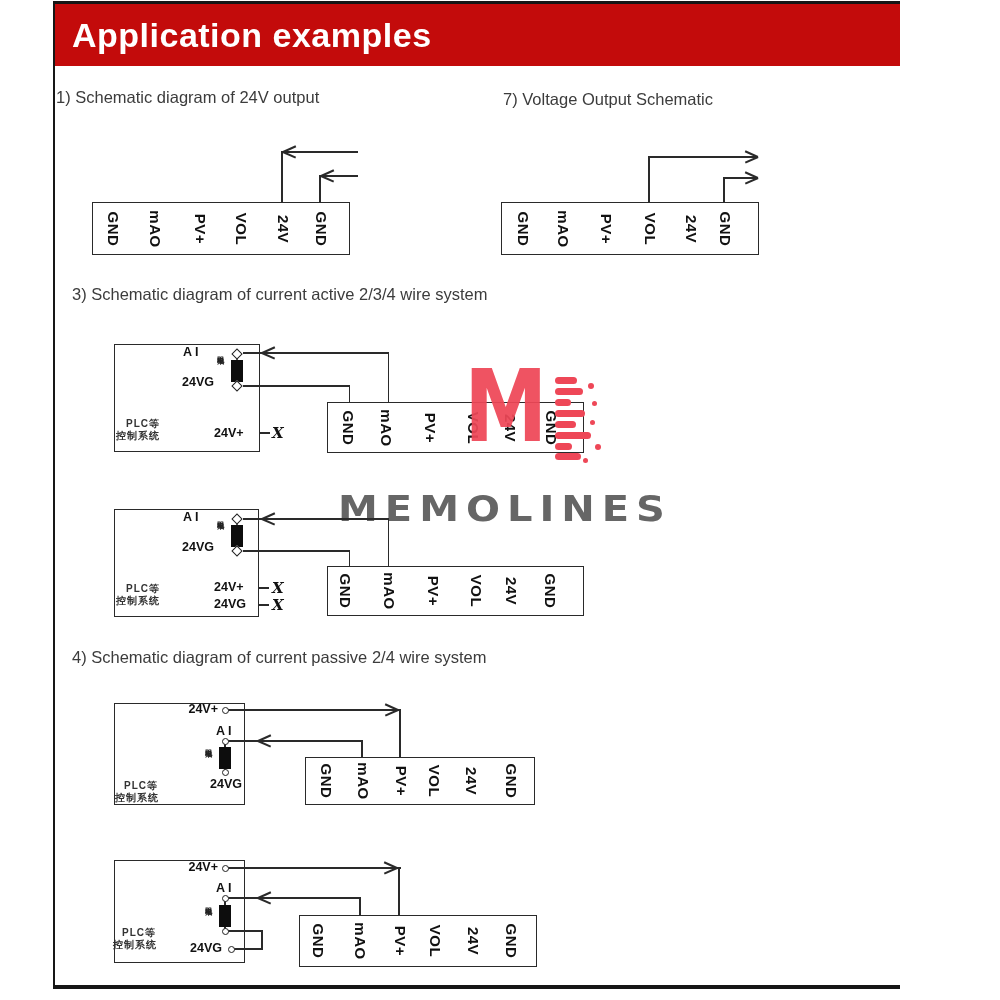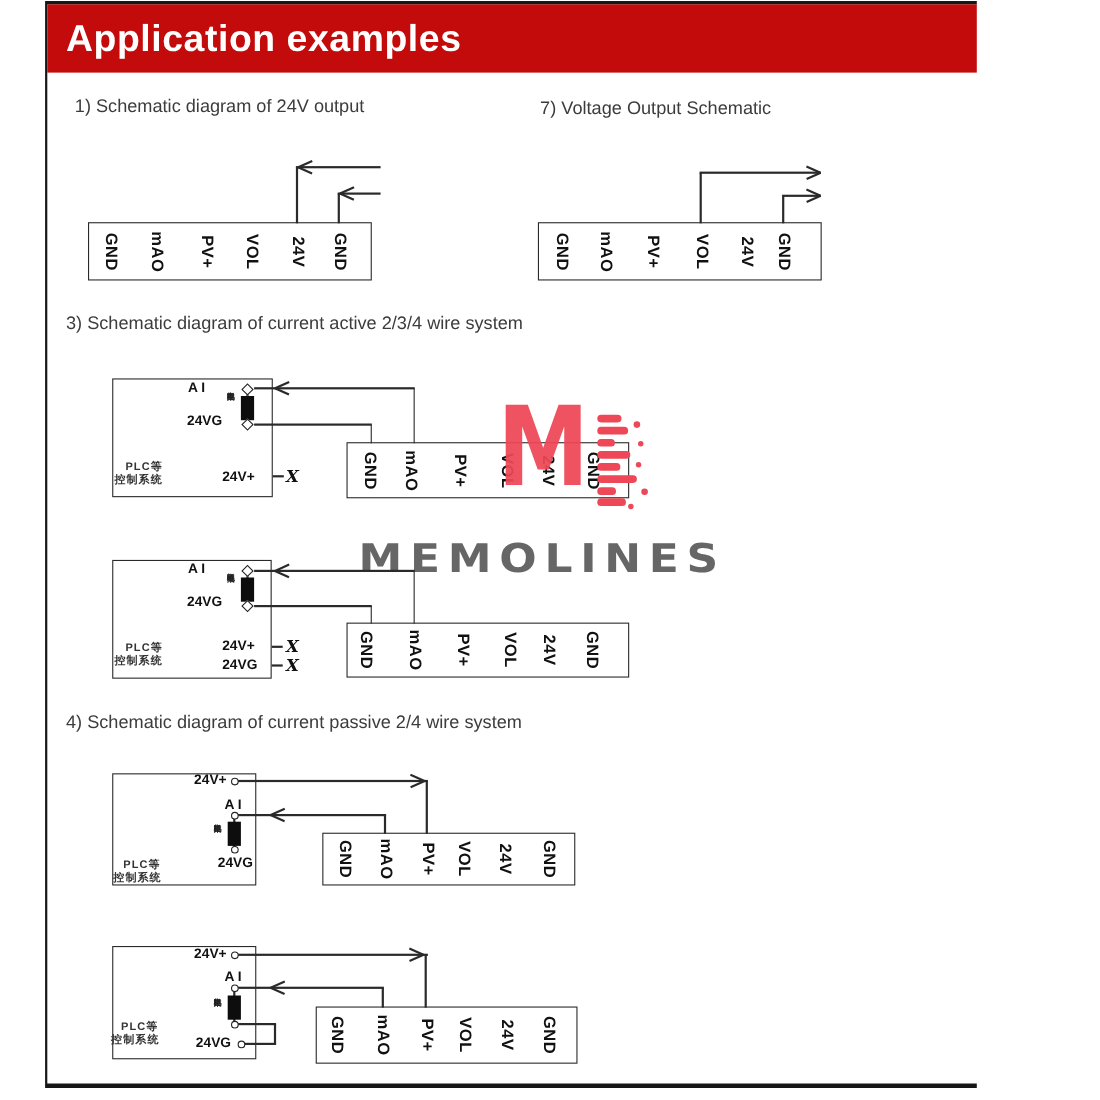--- a/index.html
+++ b/index.html
@@ -1,17 +1,17 @@
 <!DOCTYPE html>
 <html><head>
 <meta charset="utf-8">
 <style>
   html,body{margin:0;padding:0;background:#ffffff;}
   .page{position:relative;width:888px;height:1000px;background:#fff;overflow:hidden;
-        font-family:"Liberation Sans",sans-serif;}
+        font-family:"Liberation Sans",sans-serif;margin-left:12px;}
   .frame{position:absolute;left:41px;top:1px;width:919px;height:988px;
          border-left:2px solid #161616;border-right:2px solid #161616;
          border-top:3px solid #161616;border-bottom:4px solid #161616;box-sizing:border-box;background:#fff;}
   .banner{position:absolute;left:43px;top:4px;width:915px;height:62px;background:#c30b0b;z-index:2;}
   .banner span{display:block;color:#ffffff;font-weight:bold;font-size:34px;line-height:62px;padding-left:17px;
                letter-spacing:.5px;}
   .stitle{position:absolute;font-size:16.5px;color:#3c3c3c;z-index:2;white-space:nowrap;}
   
   .tb{position:absolute;border:1.8px solid #2a2a2a;background:#fff;box-sizing:border-box;z-index:3;}
   .tb span{position:absolute;top:50%;transform:translate(-50%,-50%) rotate(90deg);
@@ -51,21 +51,21 @@
 </head>
 <body>
 
 <div class="page">
   <div class="frame"></div>
 
   <div class="banner">
     <span>Application examples</span>
   </div>
 
-  <div class="stitle" style="left:68px;top:88px">1) Schematic diagram of 24V output</div>
+  <div class="stitle" style="left:44px;top:88px">1) Schematic diagram of 24V output</div>
   <div class="stitle" style="left:491px;top:90px">7) Voltage Output Schematic</div>
   <div class="stitle" style="left:60px;top:285px">3) Schematic diagram of current active 2/3/4 wire system</div>
   <div class="stitle" style="left:60px;top:648px">4) Schematic diagram of current passive 2/4 wire system</div>
 
   <div class="wmtext">MEMOLINES</div>
 
   <div class="tb" style="left:80px;top:202px;width:258px;height:53px">
     <span style="left:20px">GND</span>
     <span style="left:62px">mAO</span>
     <span style="left:107px">PV+</span>

